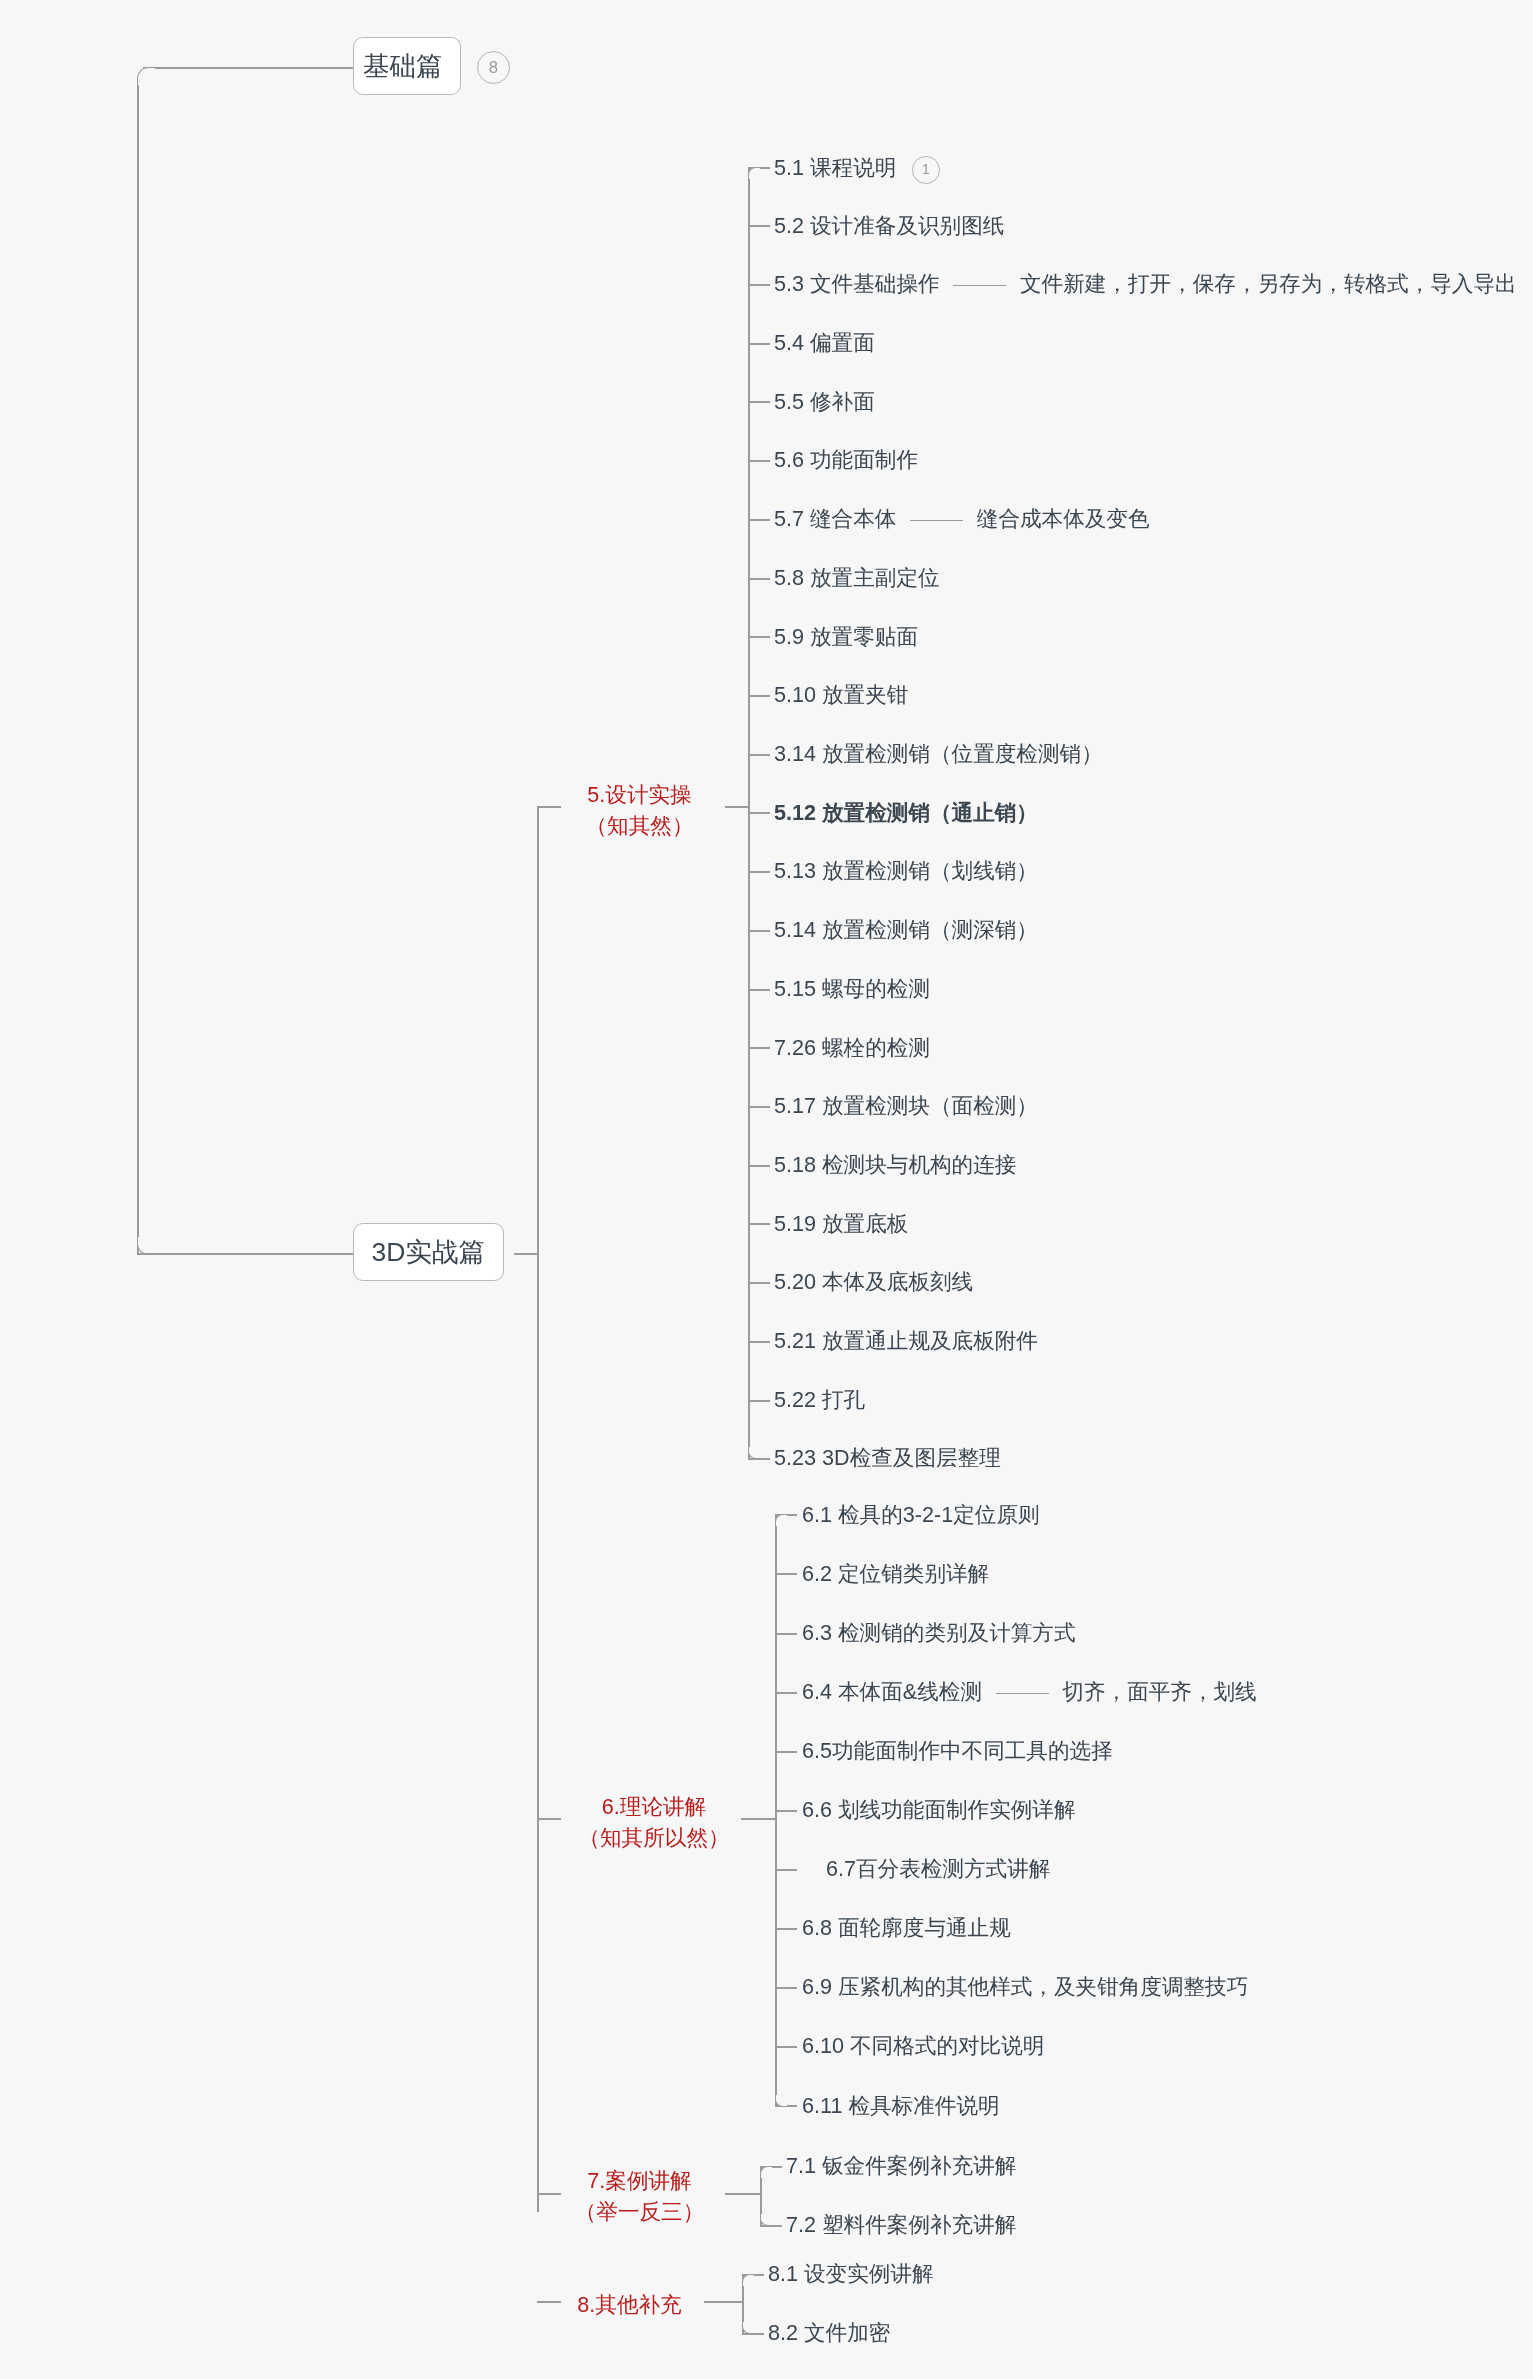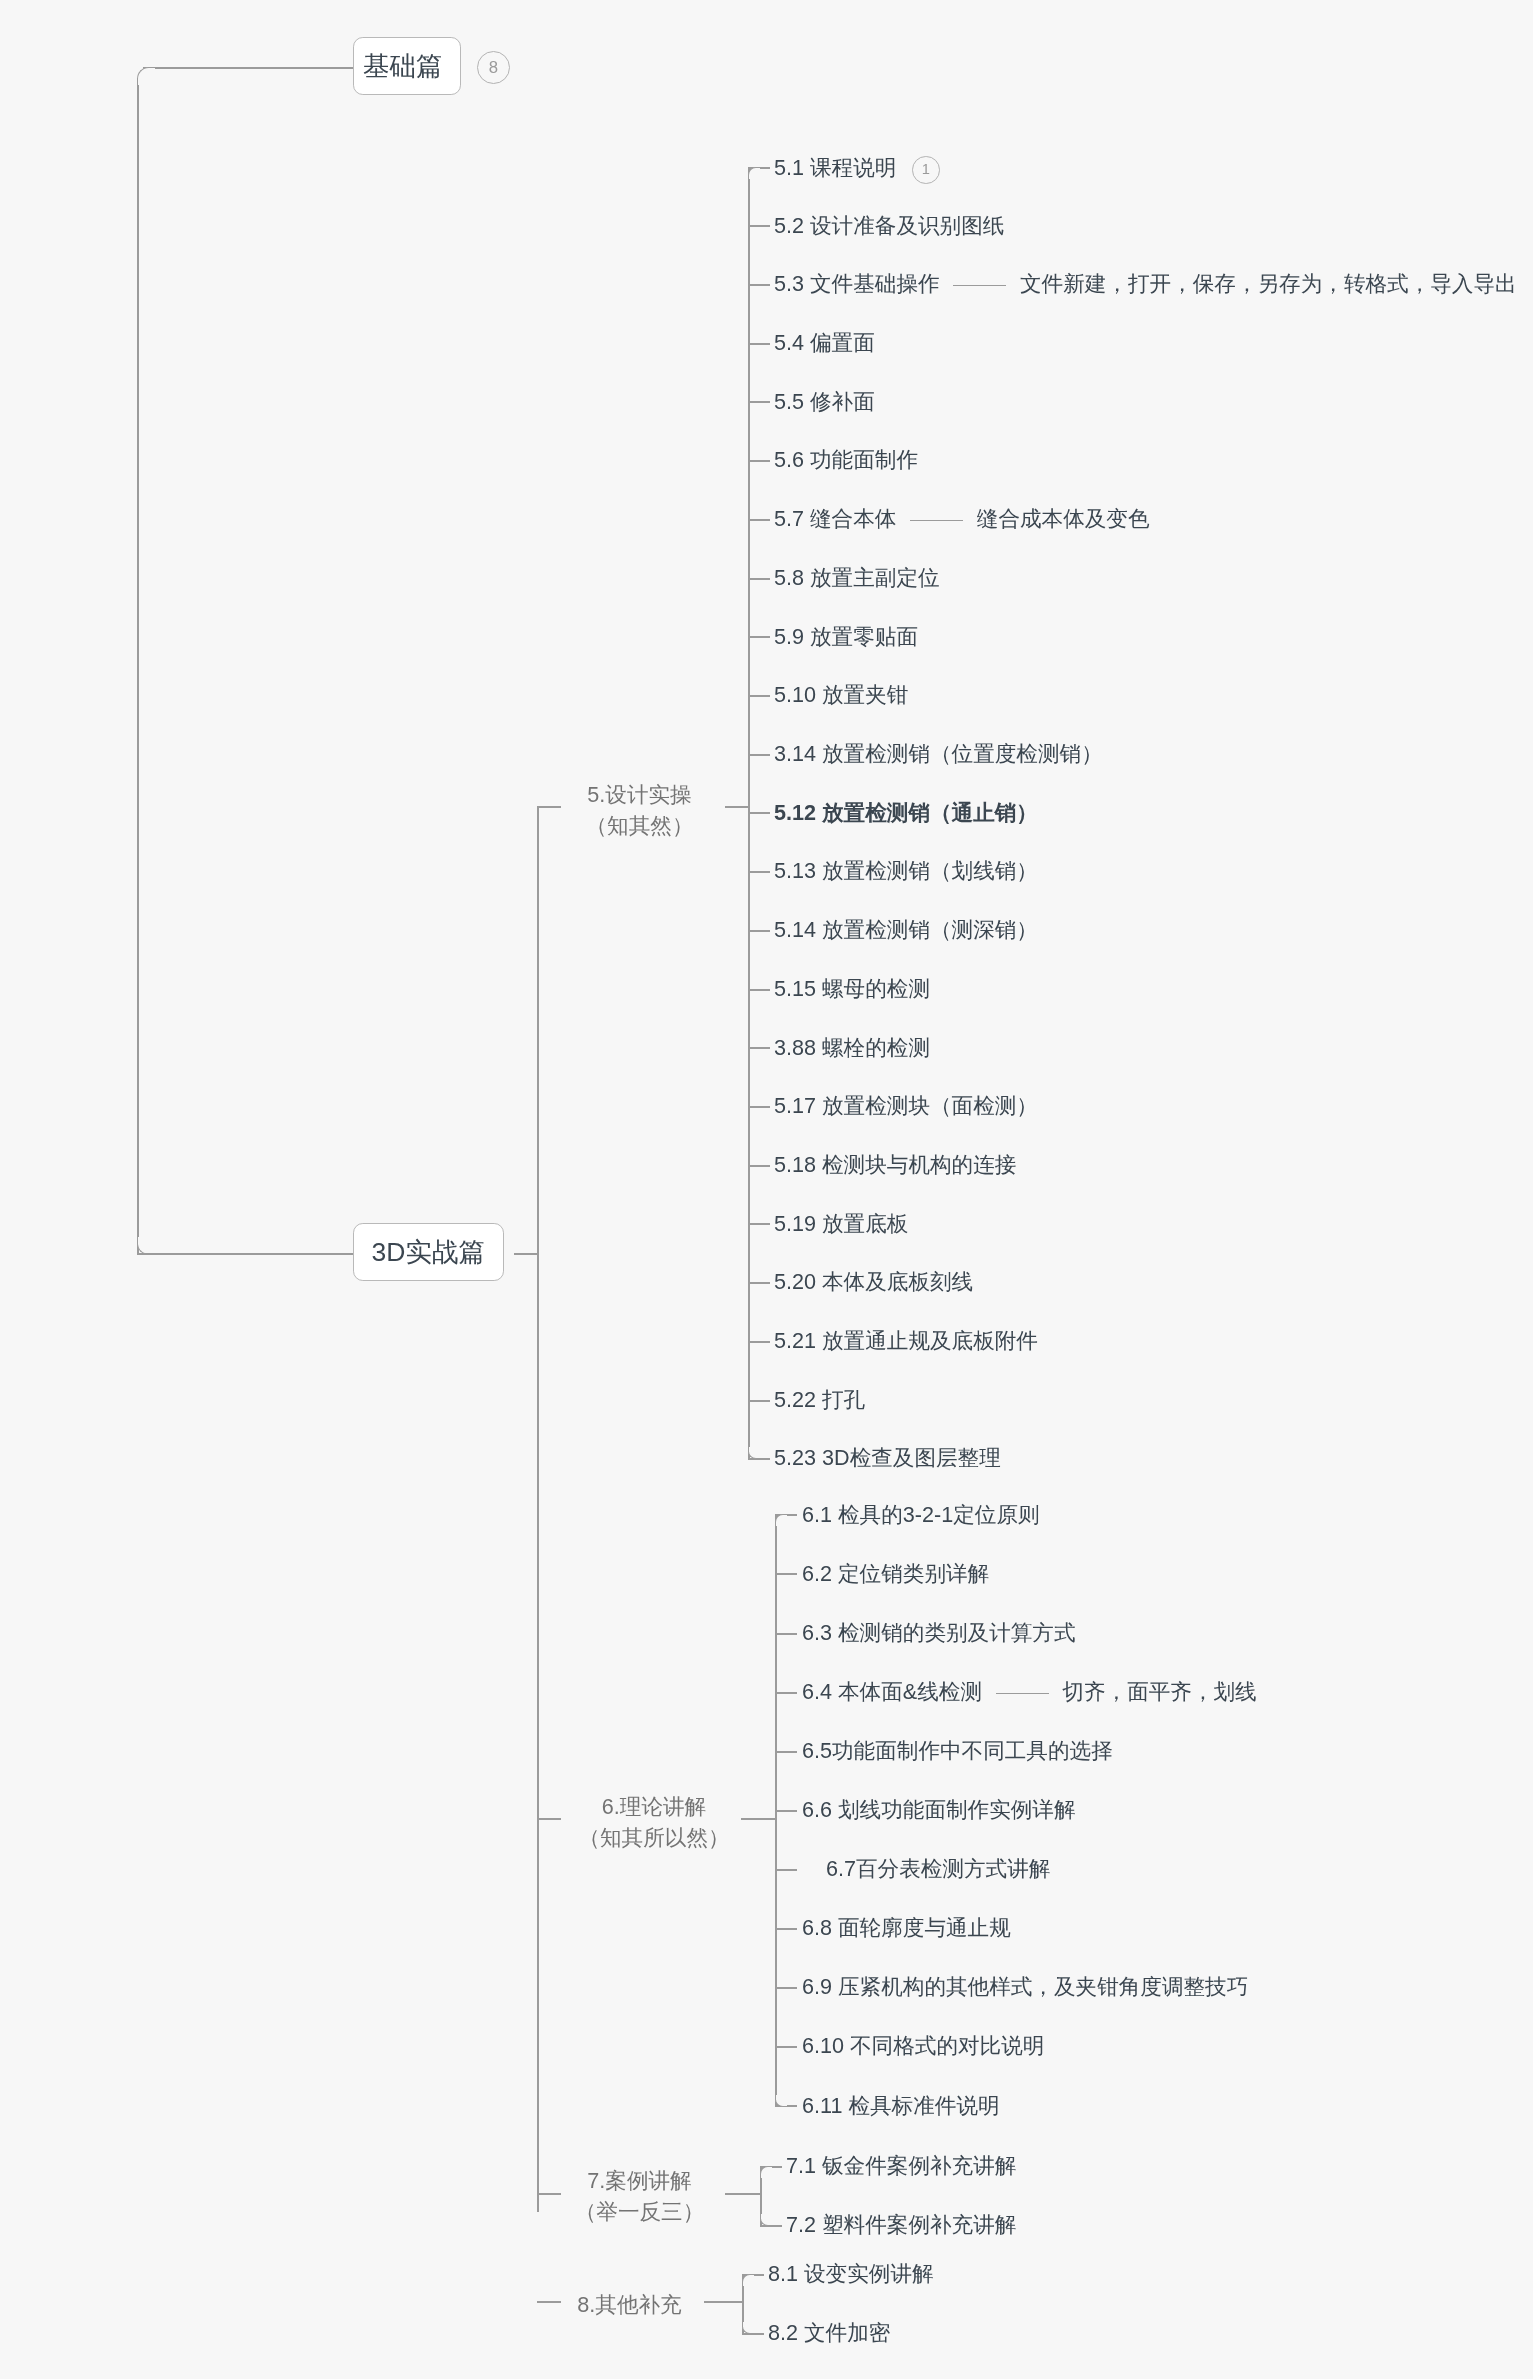--- a/index.html
+++ b/index.html
@@ -47,21 +47,21 @@
     padding:14.7px 17.6px;
     white-space:nowrap;
     color:#3b4650;
   }
   .midnode{
     position:absolute;
     font-size:21.6px;
     line-height:1.45;
     text-align:center;
     white-space:nowrap;
-    color:#737373;
+    color:#b91c1c;
   }
   .leaf{
     position:absolute;
     font-size:21.6px;
     line-height:1;
     white-space:nowrap;
     color:#3b4650;
   }
   .leaf .dash{
     display:inline-block;
@@ -184,21 +184,21 @@
       <div class="leaf" style="left: 774px; top: 743px;"><span>3.14 放置检测销（位置度检测销）</span></div>
       <div class="ln lnh" style="left: 748px; top: 812px; width: 21.6px;"></div>
       <div class="leaf" style="left: 774px; top: 802px; font-weight: bold;"><span>5.12 放置检测销（通止销）</span></div>
       <div class="ln lnh" style="left: 748px; top: 871px; width: 21.6px;"></div>
       <div class="leaf" style="left: 774px; top: 860px;"><span>5.13 放置检测销（划线销）</span></div>
       <div class="ln lnh" style="left: 748px; top: 930px; width: 21.6px;"></div>
       <div class="leaf" style="left: 774px; top: 919px;"><span>5.14 放置检测销（测深销）</span></div>
       <div class="ln lnh" style="left: 748px; top: 989px; width: 21.6px;"></div>
       <div class="leaf" style="left: 774px; top: 978px;"><span>5.15 螺母的检测</span></div>
       <div class="ln lnh" style="left: 748px; top: 1047px; width: 21.6px;"></div>
-      <div class="leaf" style="left: 774px; top: 1037px;"><span>3.88 螺栓的检测</span></div>
+      <div class="leaf" style="left: 774px; top: 1037px;"><span>7.26 螺栓的检测</span></div>
       <div class="ln lnh" style="left: 748px; top: 1106px; width: 21.6px;"></div>
       <div class="leaf" style="left: 774px; top: 1095px;"><span>5.17 放置检测块（面检测）</span></div>
       <div class="ln lnh" style="left: 748px; top: 1165px; width: 21.6px;"></div>
       <div class="leaf" style="left: 774px; top: 1154px;"><span>5.18 检测块与机构的连接</span></div>
       <div class="ln lnh" style="left: 748px; top: 1223px; width: 21.6px;"></div>
       <div class="leaf" style="left: 774px; top: 1213px;"><span>5.19 放置底板</span></div>
       <div class="ln lnh" style="left: 748px; top: 1282px; width: 21.6px;"></div>
       <div class="leaf" style="left: 774px; top: 1271px;"><span>5.20 本体及底板刻线</span></div>
       <div class="ln lnh" style="left: 748px; top: 1341px; width: 21.6px;"></div>
       <div class="leaf" style="left: 774px; top: 1330px;"><span>5.21  放置通止规及底板附件</span></div>

